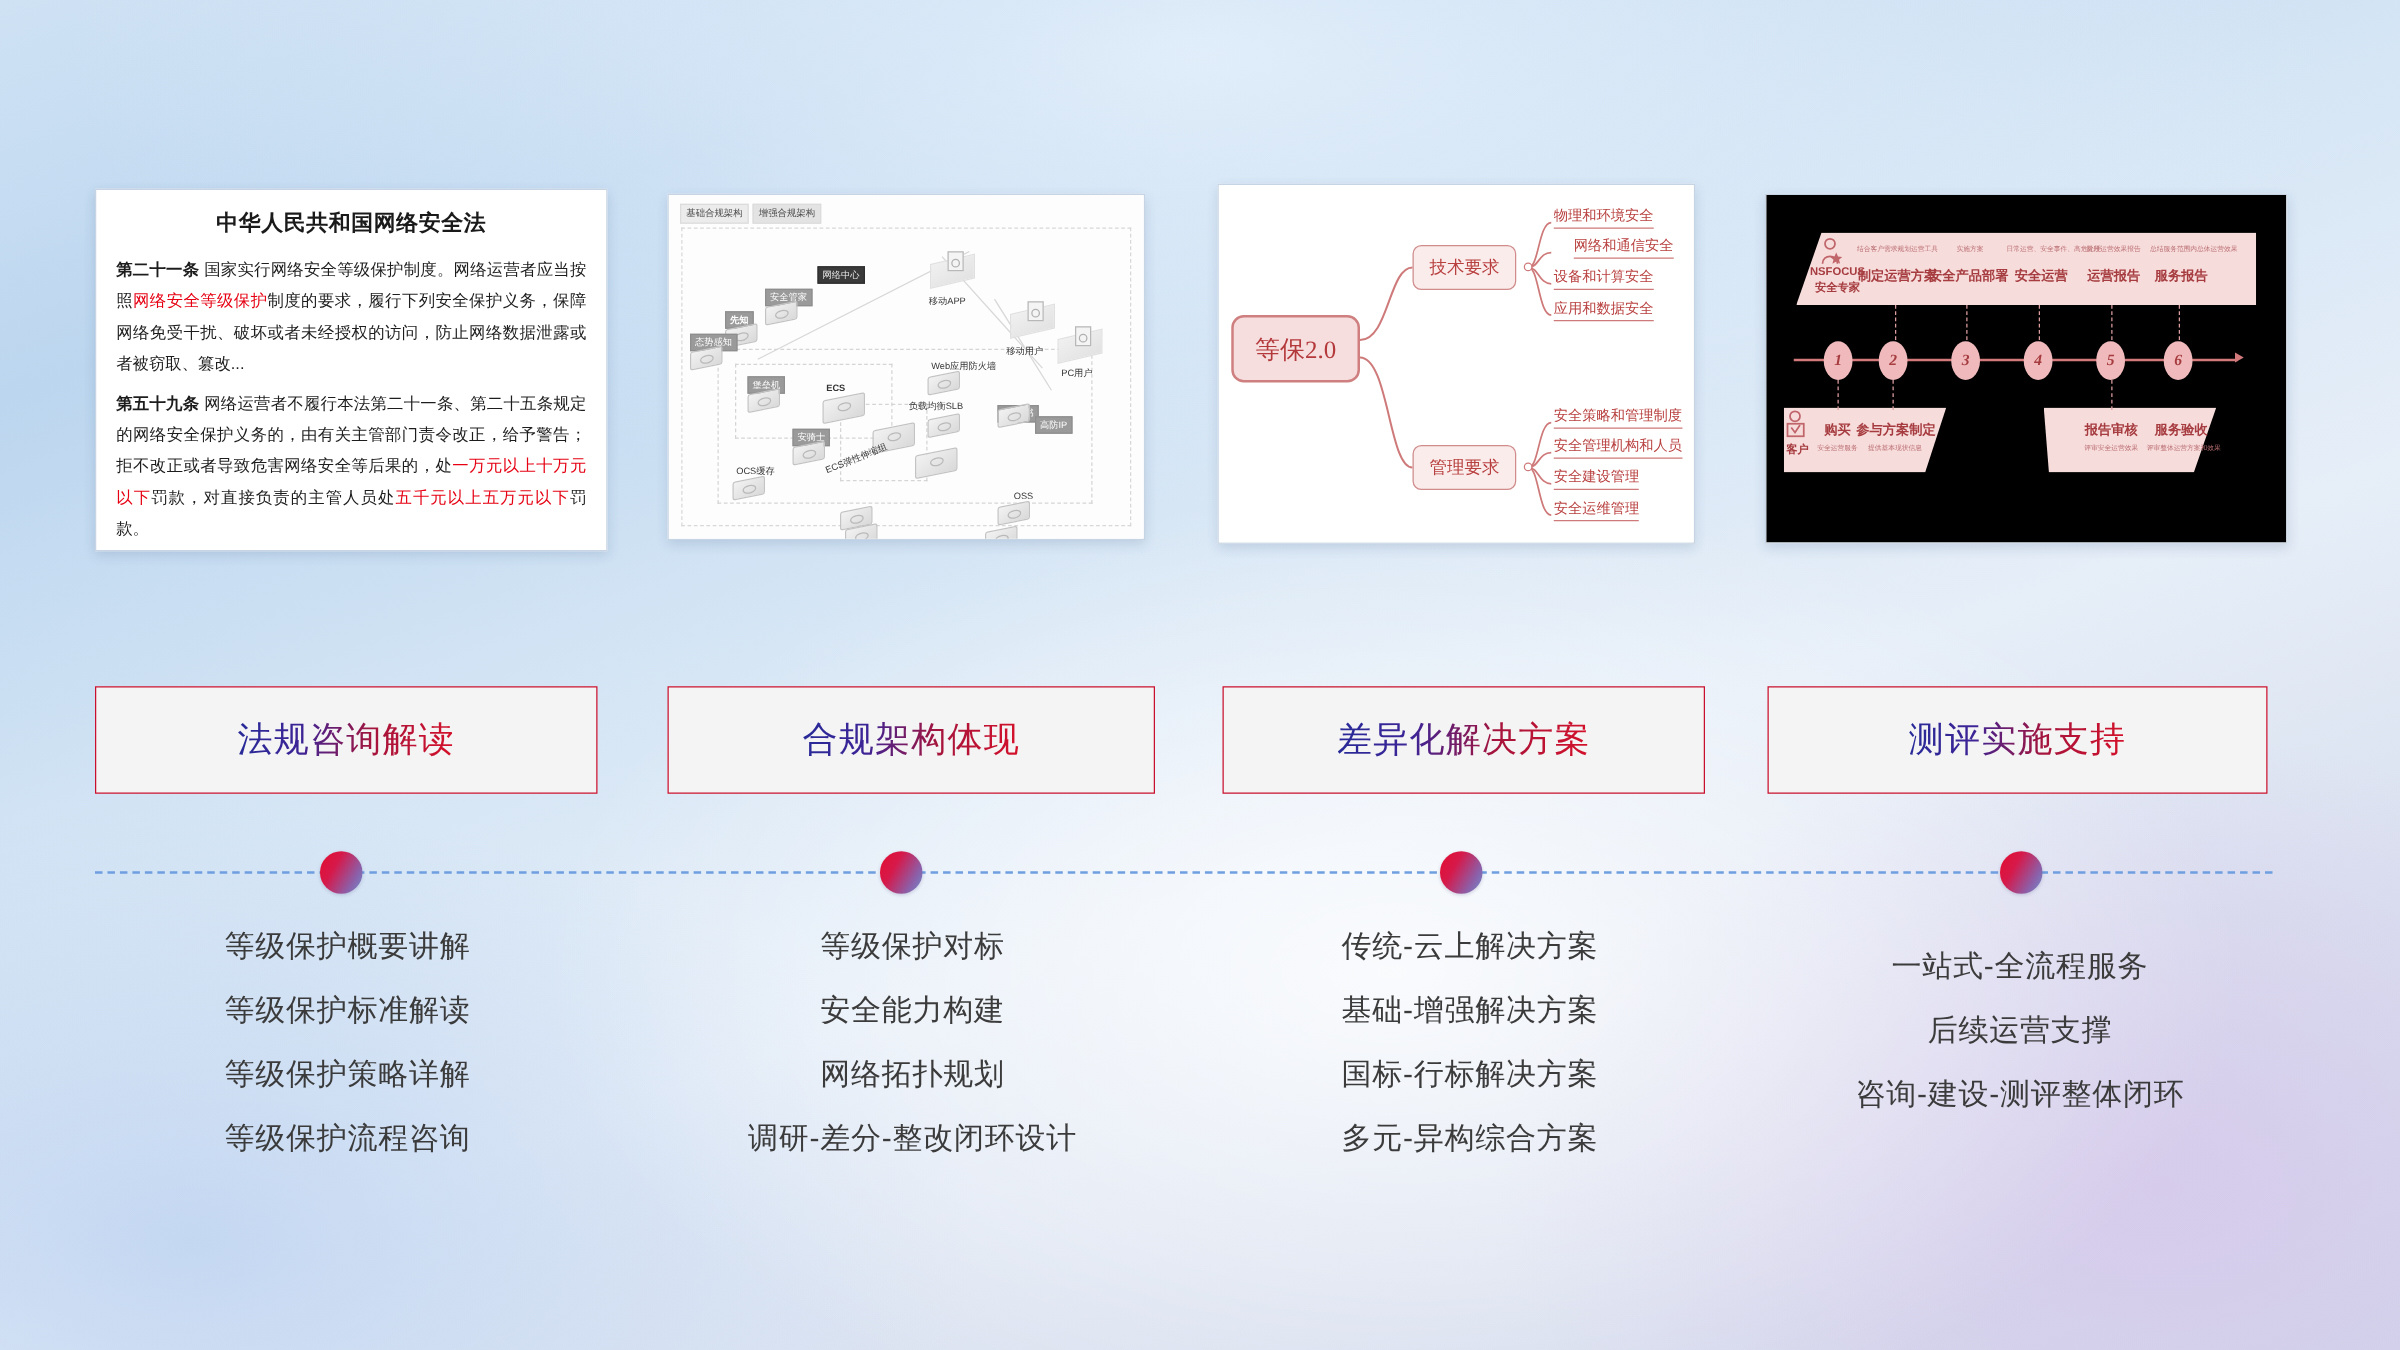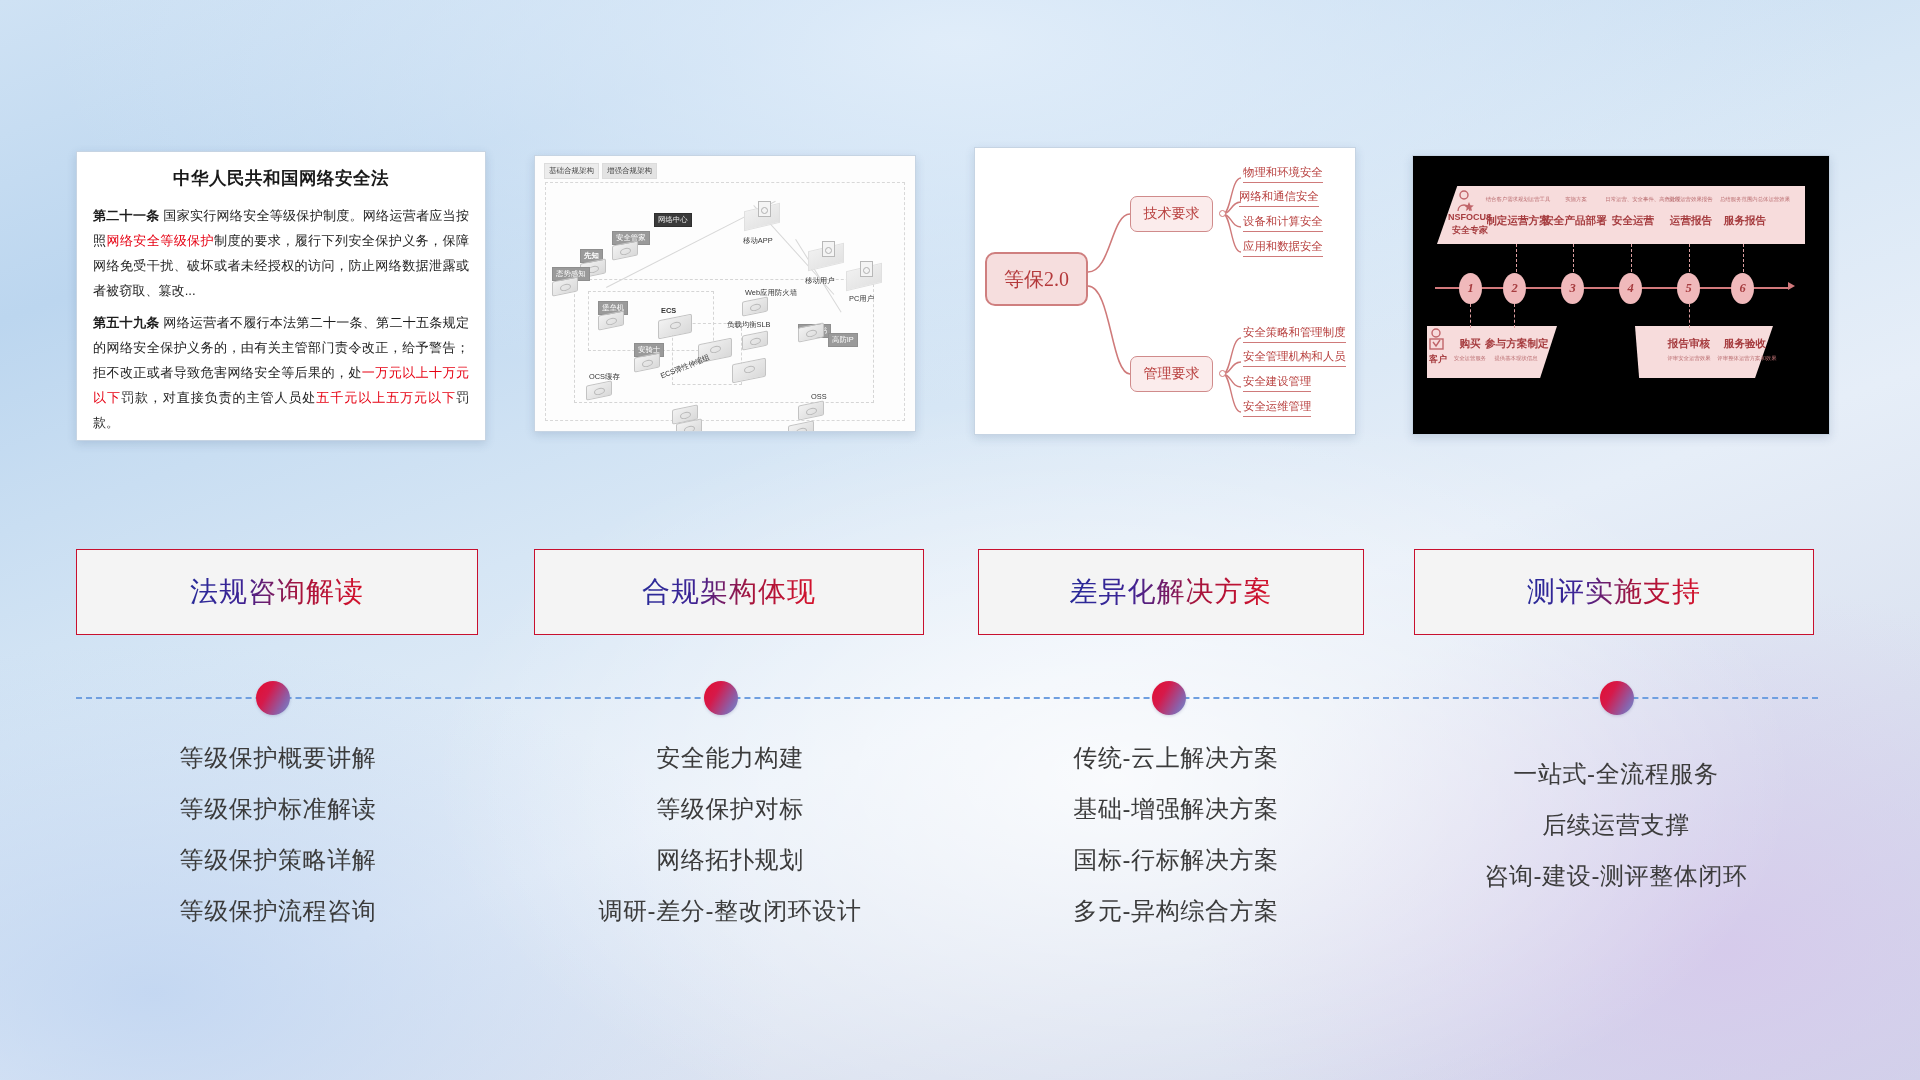--- a/index.html
+++ b/index.html
@@ -338,21 +338,21 @@
         <path d="M248,226 C256,226 256,214 266,214" fill="none" stroke="#cf7a7a" stroke-width="1.4"></path>
         <path d="M248,226 C256,226 256,239 266,239" fill="none" stroke="#cf7a7a" stroke-width="1.4"></path>
         <path d="M248,226 C256,226 256,264 266,264" fill="none" stroke="#cf7a7a" stroke-width="1.4"></path>
       </svg>
 
       <div class="mm-root">等保2.0</div>
 
       <div class="mm-branch mm-b1">技术要求</div>
       <div class="mm-dot" style="left:244px; top:62px;"></div>
       <div class="mm-leaf" style="left:268px; top:17px;">物理和环境安全</div>
-      <div class="mm-leaf" style="left:264px; top:41px;">网络和通信安全</div>
+      <div class="mm-leaf" style="left:284px; top:41px;">网络和通信安全</div>
       <div class="mm-leaf" style="left:268px; top:66px;">设备和计算安全</div>
       <div class="mm-leaf" style="left:268px; top:91px;">应用和数据安全</div>
 
       <div class="mm-branch mm-b2">管理要求</div>
       <div class="mm-dot" style="left:244px; top:222px;"></div>
       <div class="mm-leaf" style="left:268px; top:177px;">安全策略和管理制度</div>
       <div class="mm-leaf" style="left:268px; top:201px;">安全管理机构和人员</div>
       <div class="mm-leaf" style="left:268px; top:226px;">安全建设管理</div>
       <div class="mm-leaf" style="left:268px; top:251px;">安全运维管理</div>
     </div>
@@ -453,22 +453,22 @@
   <div class="tdot tdot-4"></div>
 
   <div class="cols">
     <div class="col col-1">
       <div class="row">等级保护概要讲解</div>
       <div class="row">等级保护标准解读</div>
       <div class="row">等级保护策略详解</div>
       <div class="row">等级保护流程咨询</div>
     </div>
     <div class="col col-2">
+      <div class="row">等级保护对标</div>
       <div class="row">安全能力构建</div>
-      <div class="row">等级保护对标</div>
       <div class="row">网络拓扑规划</div>
       <div class="row">调研-差分-整改闭环设计</div>
     </div>
     <div class="col col-3">
       <div class="row">传统-云上解决方案</div>
       <div class="row">基础-增强解决方案</div>
       <div class="row">国标-行标解决方案</div>
       <div class="row">多元-异构综合方案</div>
     </div>
     <div class="col col-4">

